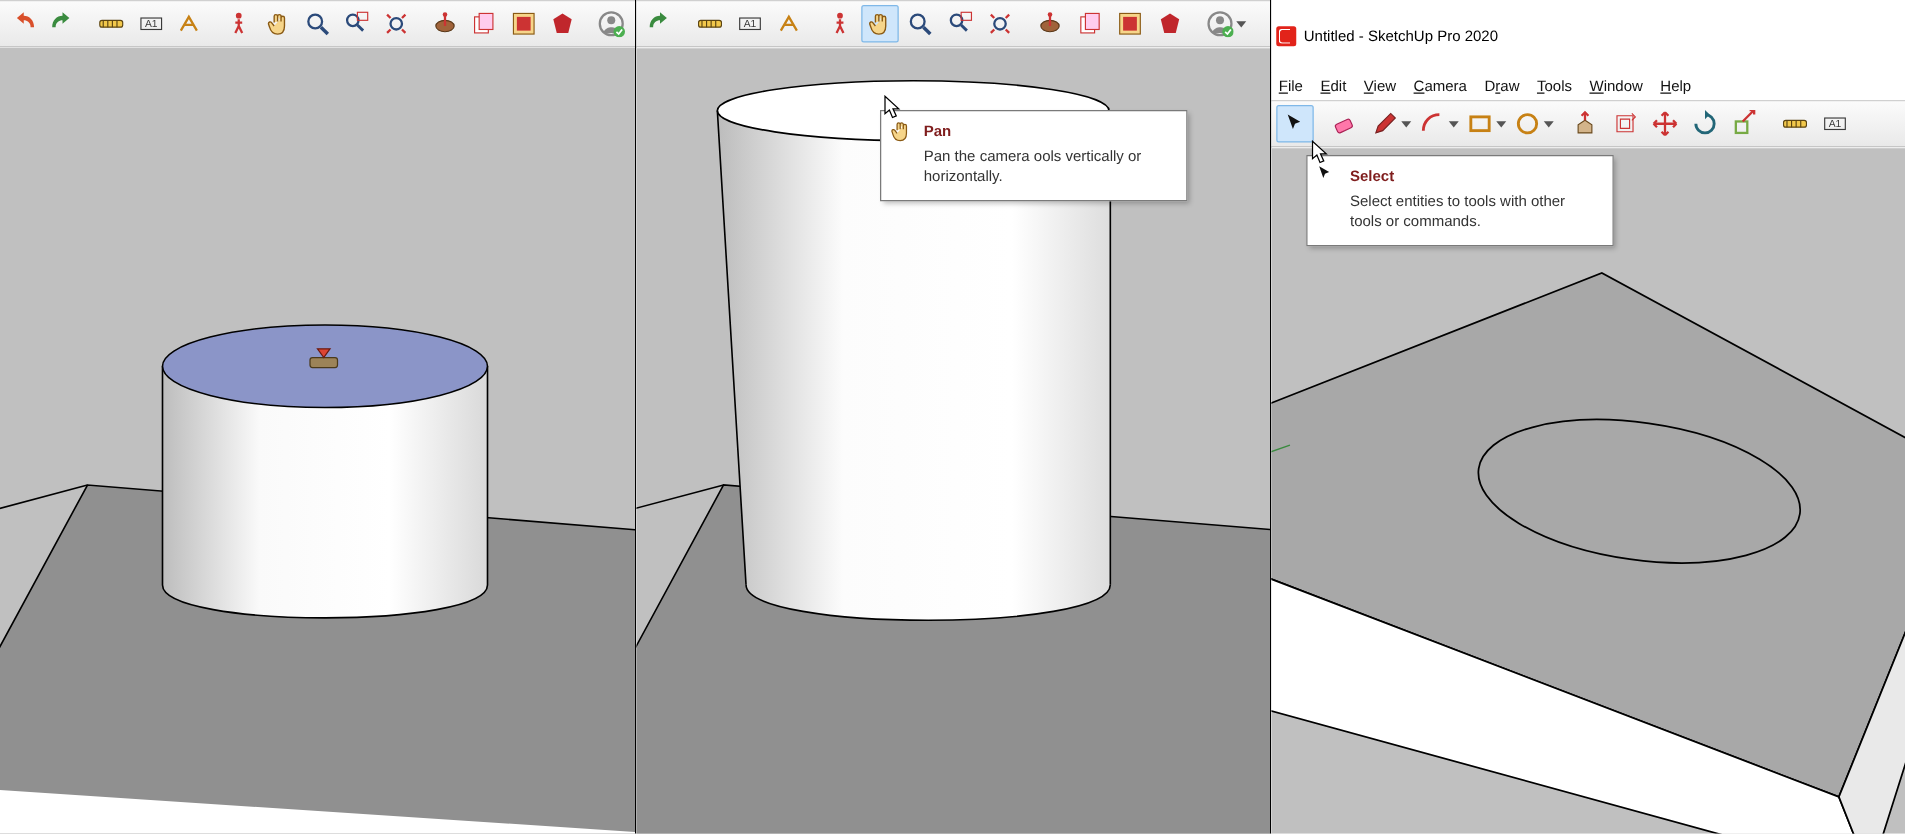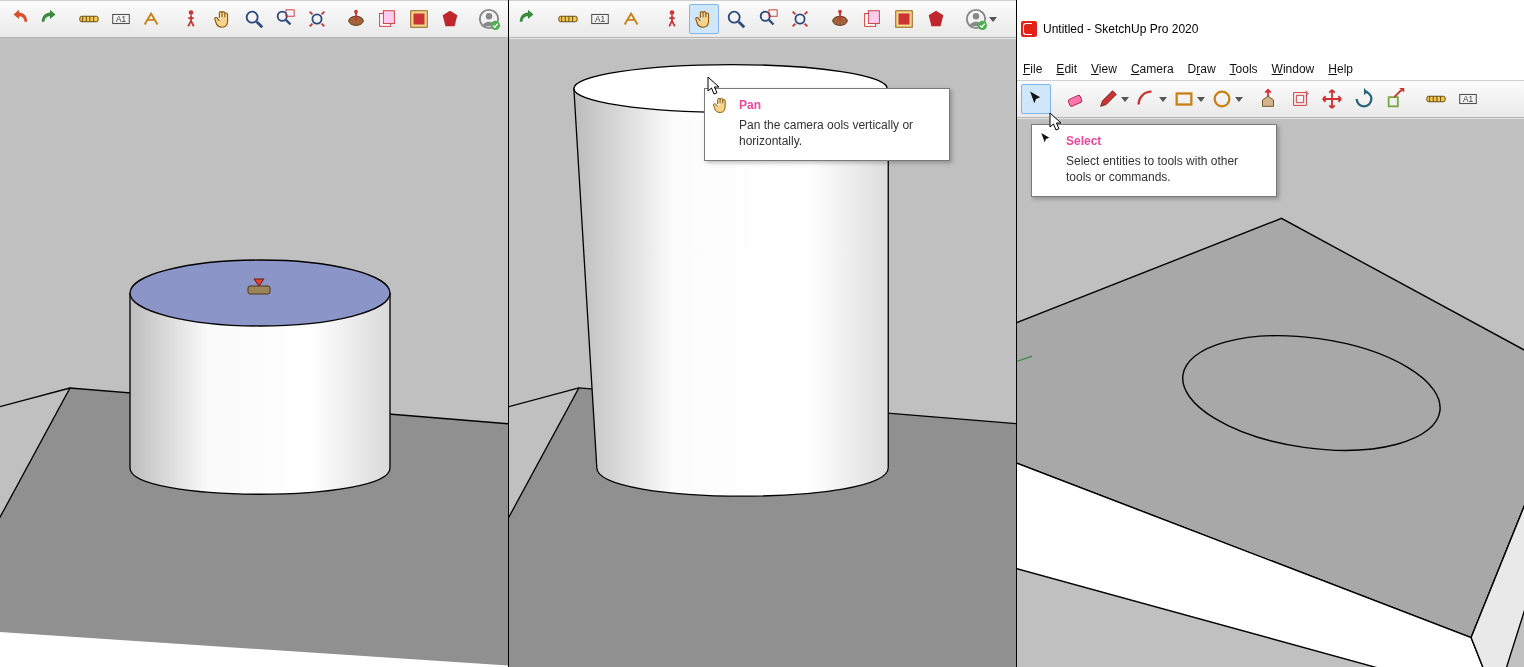--- a/index.html
+++ b/index.html
@@ -16,21 +16,21 @@
 .tbtn{width:28px;height:28px;display:flex;align-items:center;justify-content:center;border:1px solid transparent;border-radius:2px}
 .tbtn.sel{background:#cfe6fb;border-color:#7fb8e8}
 .sep{width:6px}
 .dropdown-caret{width:8px;height:28px;display:flex;align-items:center;justify-content:center;margin-left:-4px}
 .dropdown-caret:after{content:"";border-left:4px solid transparent;border-right:4px solid transparent;border-top:5px solid #555}
 .viewport{position:relative;width:100%;height:calc(100% - 36px);background:#fff}
 .panel.withtitle .viewport{height:calc(100% - 84px)}
 svg.scene{position:absolute;inset:0;width:100%;height:100%}
 .tooltip{position:absolute;background:#fff;border:1px solid #7a7a7a;box-shadow:2px 2px 4px rgba(0,0,0,.25);padding:8px 10px 10px 34px;max-width:200px;color:#333;line-height:1.35}
 .tooltip .tt-icon{position:absolute;left:6px;top:6px;width:20px;height:20px}
-.tooltip .tt-title{font-weight:700;margin-bottom:4px;color:#ec4899}
+.tooltip .tt-title{font-weight:700;margin-bottom:4px;color:#7f1d1d}
 .cursor{position:absolute;width:0;height:0;z-index:5}
 .cursor svg{position:absolute;left:0;top:0}
 </style>
 </head>
 <body>
 
 <svg width="0" height="0" style="position:absolute">
 <defs>
 <symbol id="i-undo" viewBox="0 0 24 24">
         <path d="M12 5V2L6 7l6 5V9c3 0 6 2 6 6h3c0-6-4-10-9-10z" fill="#d94f2a"></path>
@@ -465,21 +465,21 @@
 
       <ellipse cx="295" cy="275" rx="130" ry="55" transform="rotate(8 295 275)" fill="none" stroke="#000" stroke-width="1.4"></ellipse>
     </svg>
 
     <div class="cursor" style="left:32px;top:-6px">
       <svg width="16" height="20">
             <use href="#i-cursor"></use>
           </svg>
     </div>
 
-    <div class="tooltip" style="left:14px;top:6px">
+    <div class="tooltip" style="left:28px;top:6px">
       <span class="tt-icon"><svg width="16" height="16">
               <use href="#i-select"></use>
             </svg></span>
       <div class="tt-title">Select</div>
       <div>Select entities to tools with other tools or commands.</div>
     </div>
   </div>
 </div>
 
 </div>

